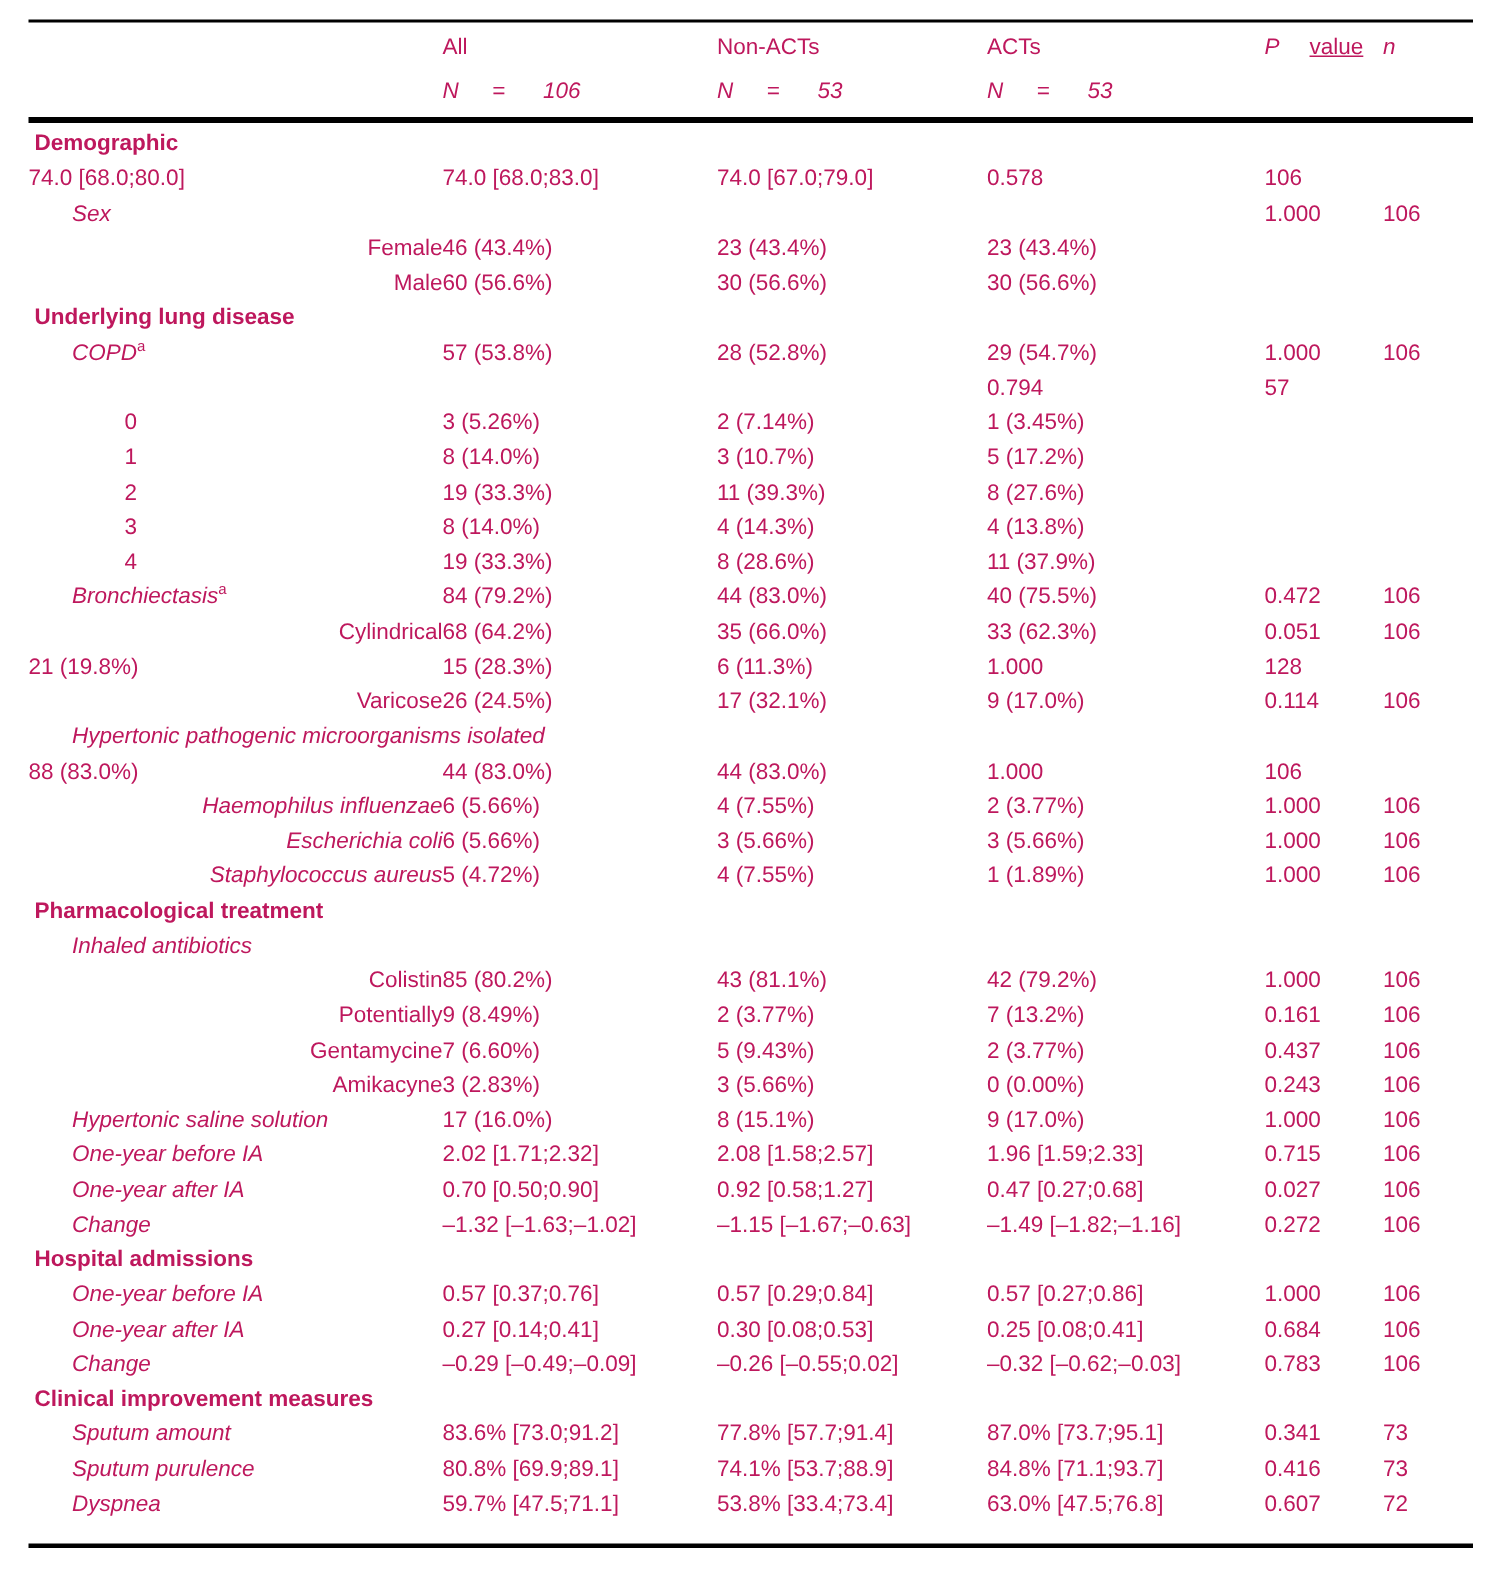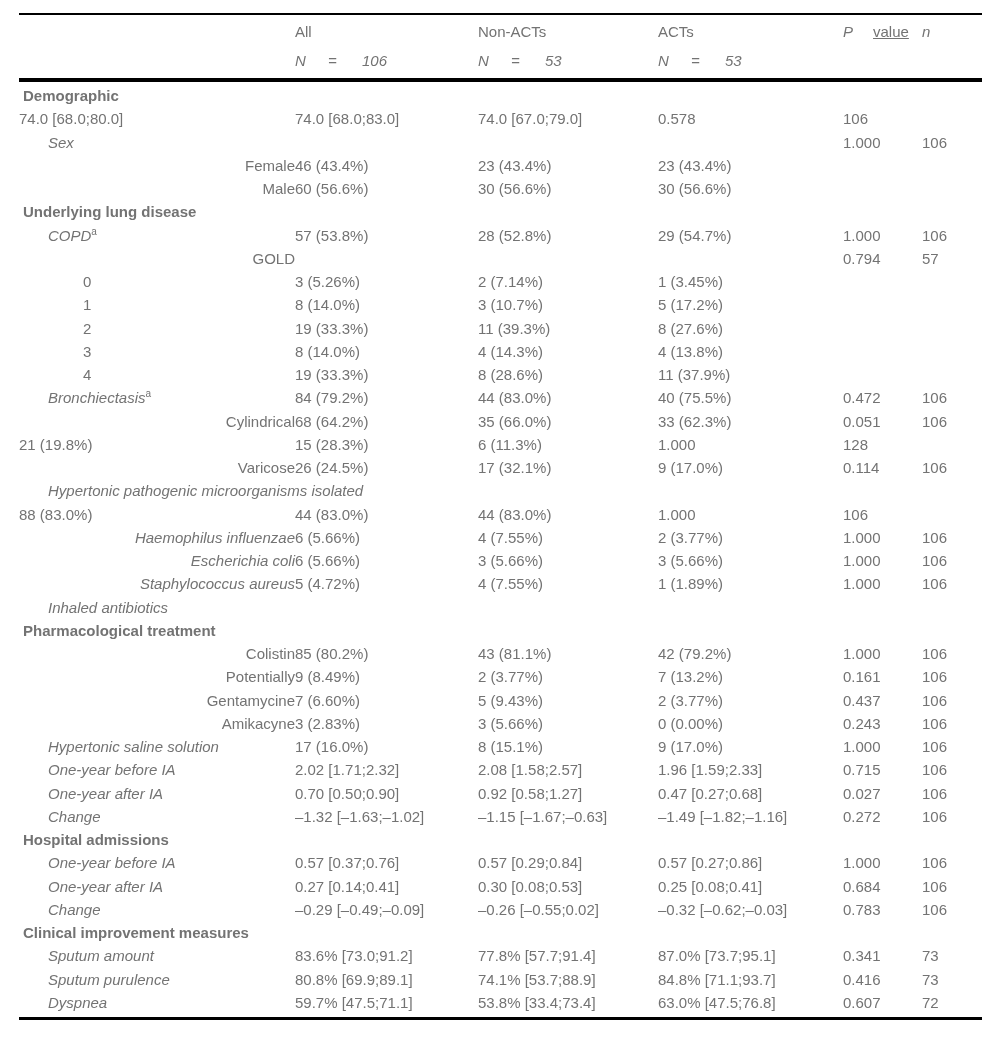--- a/index.html
+++ b/index.html
@@ -1,40 +1,40 @@
 <!DOCTYPE html>
 <html><head>
 <meta charset="utf-8">
 <style>
   * { margin:0; padding:0; box-sizing:border-box; }
   html,body { background:#ffffff; }
   .page {
     position:relative;
     width:1000px; height:1054px;
     background:#ffffff;
-    color:#737373;
+    color:#be185d;
     font-family:"Liberation Sans", sans-serif;
     font-size:15px;
     overflow:hidden;
   }
   .tbl { position:absolute; left:19px; top:13px; width:963px; }
   .rule { width:100%; background:#000; }
   .rule-top { height:2px; }
   .rule-mid { height:4px; }
   .rule-bottom { height:3px; }
 
   .grid {
     display:grid;
     grid-template-columns:276px 183px 180px 185px 79px 60px;
     align-items:center;
   }
   .thead .grid { height:29px; }
   .thead { padding:2px 0 3px 0; }
 
-  .tbody { padding-top:2px; padding-bottom:3px; }
+  .tbody { padding-top:2px; padding-bottom:15px; }
   .row { height:23.25px; }
 
   .cell { white-space:nowrap; overflow:visible; }
   .lbl.ind0 { padding-left:4px; font-weight:bold; }
   .lbl.ind1 { padding-left:29px; }
   .lbl.ind2 { padding-left:48px;text-align:right; }
   .lbl.ind3 { padding-left:64px; }
   .it { font-style:italic; }
   sup.fnmark { font-style:normal; font-size:10px; vertical-align:super; line-height:0; }
 
@@ -124,21 +124,20 @@
         </div>
         <div class="grid row">
           <div class="cell lbl ind1 it">COPD<sup class="fnmark">a</sup></div>
           <div class="cell">57 (53.8%)</div>
           <div class="cell">28 (52.8%)</div>
           <div class="cell">29 (54.7%)</div>
           <div class="cell">1.000</div>
           <div class="cell">106</div>
         </div>
         <div class="grid row">
-          <div class="cell lbl ind2">GOLD</div>
           <div class="cell"></div>
           <div class="cell"></div>
           <div class="cell"></div>
           <div class="cell">0.794</div>
           <div class="cell">57</div>
         </div>
         <div class="grid row">
           <div class="cell lbl ind3">0</div>
           <div class="cell">3 (5.26%)</div>
           <div class="cell">2 (7.14%)</div>
@@ -242,29 +241,29 @@
         </div>
         <div class="grid row">
           <div class="cell lbl ind2 it">Staphylococcus aureus</div>
           <div class="cell">5 (4.72%)</div>
           <div class="cell">4 (7.55%)</div>
           <div class="cell">1 (1.89%)</div>
           <div class="cell">1.000</div>
           <div class="cell">106</div>
         </div>
         <div class="grid row">
+          <div class="cell lbl ind0">Pharmacological treatment</div>
+          <div class="cell"></div>
+          <div class="cell"></div>
+          <div class="cell"></div>
+          <div class="cell"></div>
+          <div class="cell"></div>
+        </div>
+        <div class="grid row">
           <div class="cell lbl ind1 it">Inhaled antibiotics</div>
-          <div class="cell"></div>
-          <div class="cell"></div>
-          <div class="cell"></div>
-          <div class="cell"></div>
-          <div class="cell"></div>
-        </div>
-        <div class="grid row">
-          <div class="cell lbl ind0">Pharmacological treatment</div>
           <div class="cell"></div>
           <div class="cell"></div>
           <div class="cell"></div>
           <div class="cell"></div>
           <div class="cell"></div>
         </div>
         <div class="grid row">
           <div class="cell lbl ind2">Colistin</div>
           <div class="cell">85 (80.2%)</div>
           <div class="cell">43 (81.1%)</div>

